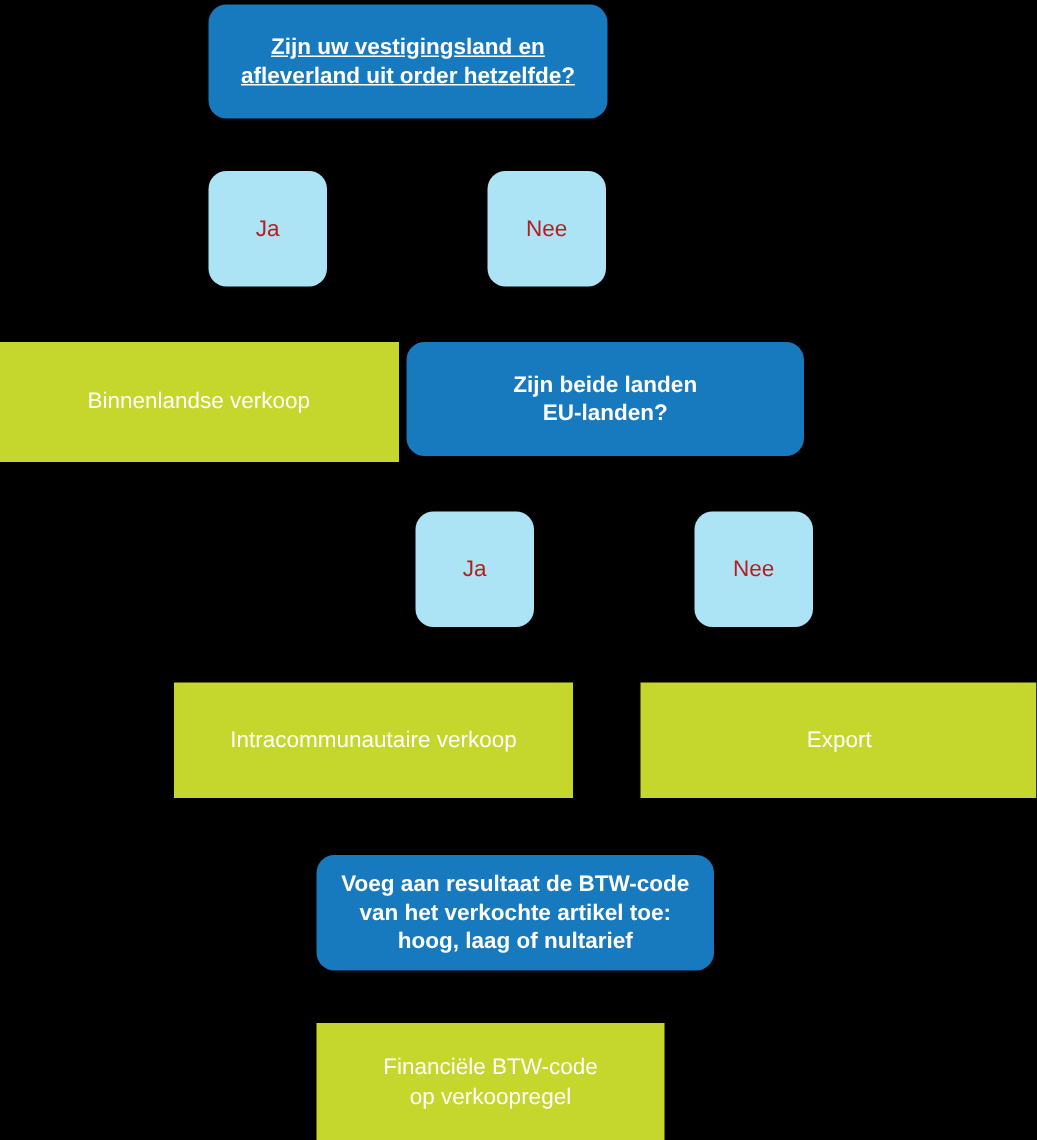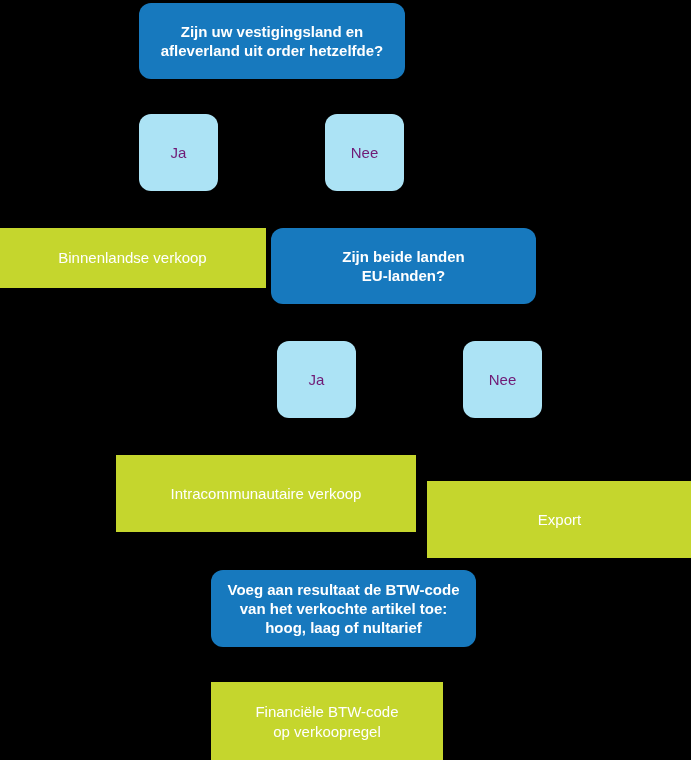--- a/index.html
+++ b/index.html
@@ -33,47 +33,47 @@
   .node.decision {
     background: #1779be;
     color: #ffffff;
     border-radius: 12px;
     font-size: 15px;
     font-weight: 600;
   }
   
   .node.branch {
     background: #ace3f5;
-    color: #701a75;
+    color: #b91c1c;
     border-radius: 12px;
     font-size: 15px;
     font-weight: 400;
   }
   
   .node.outcome {
     background: #c5d62d;
     color: #ffffff;
     border-radius: 0;
     font-size: 15px;
     font-weight: 400;
   }
 </style>
 </head>
 <body>
 
 <div id="flowchart" style="width: 691px; height: 760px; background: rgb(0, 0, 0);">
-    <div class="node decision" style="left: 139px; top: 3px; width: 266px; height: 76px;">Zijn uw vestigingsland en
+    <div class="node decision" style="left: 139px; top: 3px; width: 266px; height: 76px; text-decoration: underline;">Zijn uw vestigingsland en
 afleverland uit order hetzelfde?</div>
     <div class="node branch" style="left: 139px; top: 114px; width: 79px; height: 77px;">Ja</div>
     <div class="node branch" style="left: 325px; top: 114px; width: 79px; height: 77px;">Nee</div>
-    <div class="node outcome" style="left: -1px; top: 228px; width: 267px; height: 60px;">Binnenlandse verkoop</div>
+    <div class="node outcome" style="left: -1px; top: 228px; width: 267px; height: 80px;">Binnenlandse verkoop</div>
     <div class="node decision" style="left: 271px; top: 228px; width: 265px; height: 76px;">Zijn beide landen
 EU-landen?</div>
     <div class="node branch" style="left: 277px; top: 341px; width: 79px; height: 77px;">Ja</div>
     <div class="node branch" style="left: 463px; top: 341px; width: 79px; height: 77px;">Nee</div>
-    <div class="node outcome" style="left: 116px; top: 455px; width: 300px; height: 77px;">Intracommunautaire verkoop</div>
-    <div class="node outcome" style="left: 427px; top: 481px; width: 265px; height: 77px;">Export</div>
+    <div class="node outcome" style="left: 116px; top: 455px; width: 266px; height: 77px;">Intracommunautaire verkoop</div>
+    <div class="node outcome" style="left: 427px; top: 455px; width: 265px; height: 77px;">Export</div>
     <div class="node decision" style="left: 211px; top: 570px; width: 265px; height: 77px;">Voeg aan resultaat de BTW-code
 van het verkochte artikel toe:
 hoog, laag of nultarief</div>
     <div class="node outcome" style="left: 211px; top: 682px; width: 232px; height: 79px;">Financiële BTW-code
 op verkoopregel</div>
   </div>
 
 </body></html>

